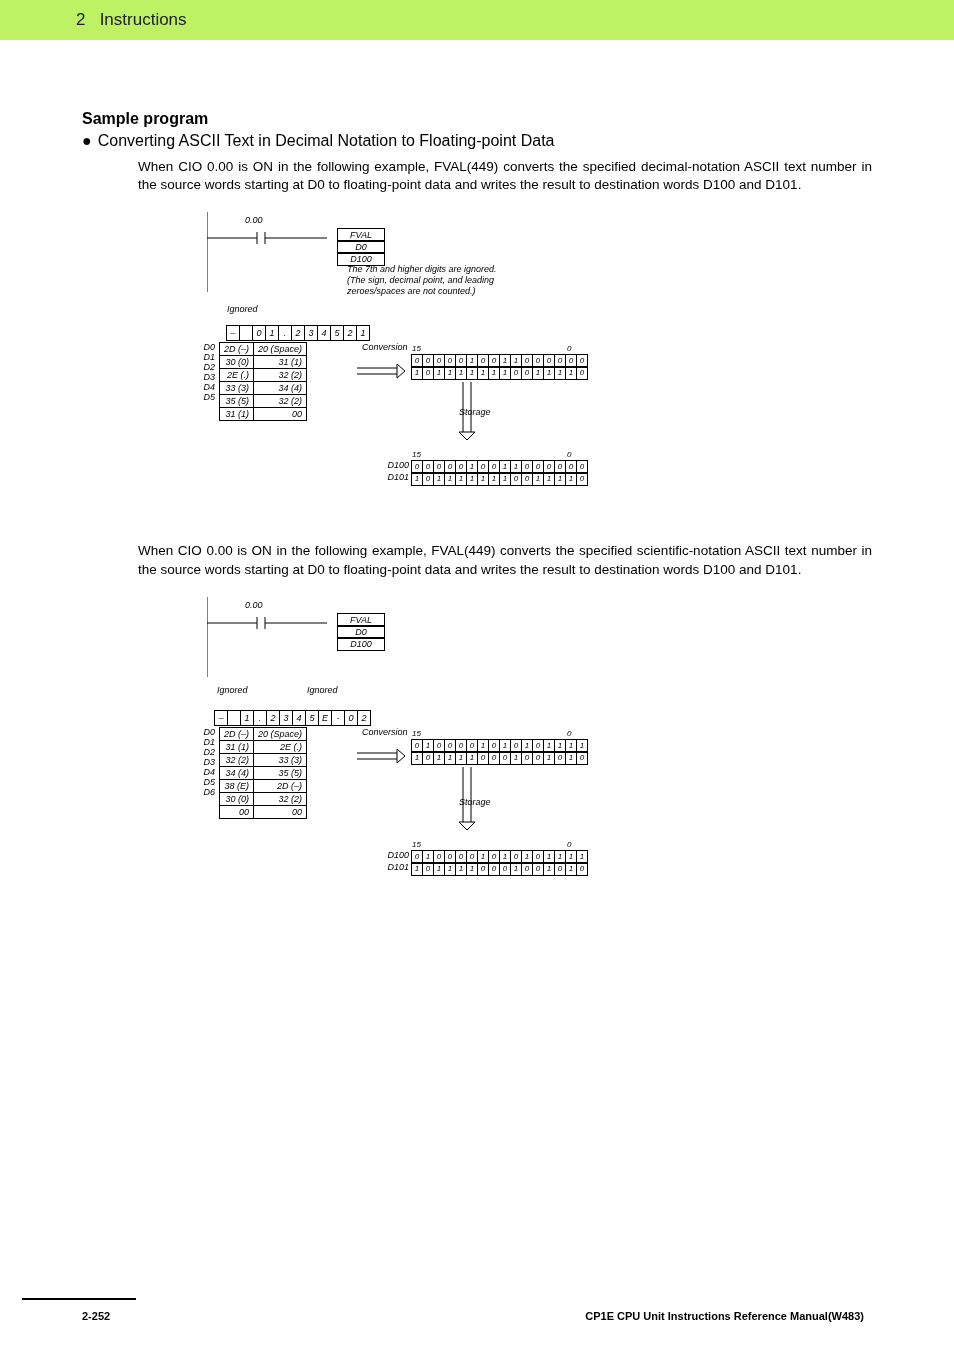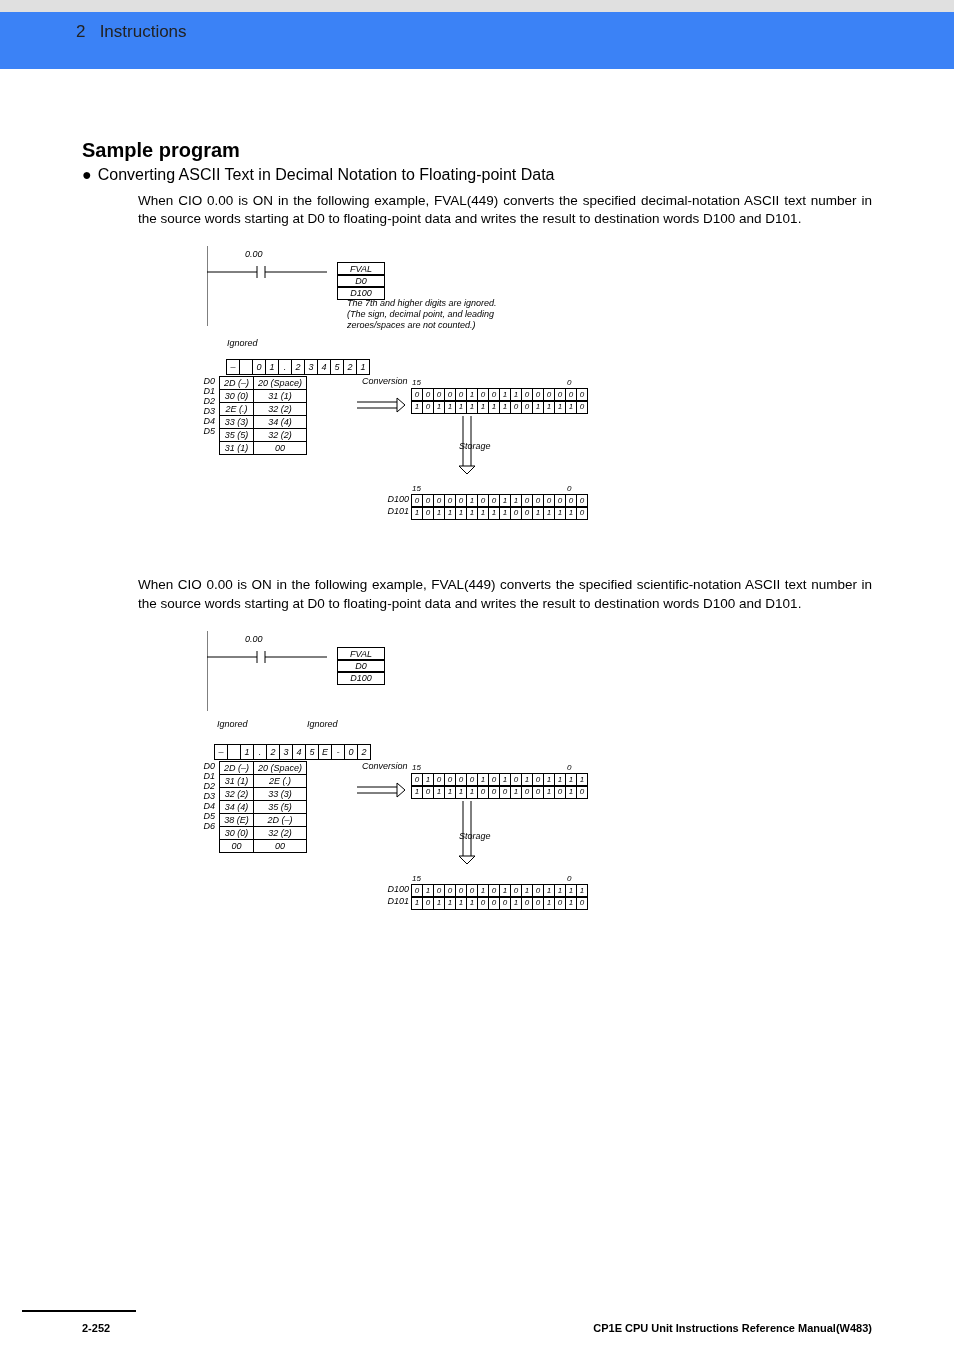--- a/index.html
+++ b/index.html
@@ -10,31 +10,30 @@
     width: 954px;
   }
   .page {
     background: #fff;
     width: 954px;
     min-height: 1350px;
     position: relative;
     box-sizing: border-box;
   }
   .header-bar {
-    background: #3b82f6;
-    padding: 10px 0 27px 76px;
+    background: #bef264;
+    padding: 10px 0 10px 76px;
     font-size: 17px;
     color: #222;
-    margin-top: 12px;
   }
   .content {
     padding: 70px 82px 0 82px;
   }
   h1.sample {
-    font-size: 20px;
+    font-size: 16px;
     margin: 0 0 4px 0;
     font-weight: bold;
   }
   .bullet-heading {
     font-size: 16px;
     font-weight: normal;
     margin: 0 0 8px 0;
   }
   .bullet-heading::before {
     content: "\25CF";
@@ -73,21 +72,21 @@
   }
   .dtable {
     border-collapse: collapse;
   }
   .dtable td {
     border: 1px solid #000;
     font-size: 9px;
     padding: 0 4px;
     height: 12px;
     line-height: 12px;
-    text-align: center;
+    text-align: right;
   }
   .charcells {
     display: flex;
   }
   .charcells span {
     border: 1px solid #000;
     width: 12px;
     height: 14px;
     font-size: 9px;
     line-height: 14px;
@@ -107,21 +106,21 @@
     margin-left: -1px;
   }
   .note {
     font-size: 9px;
     line-height: 1.2;
   }
   .footer {
     position: absolute;
     bottom: 28px;
     left: 82px;
-    right: 82px;
+    right: 90px;
     font-size: 11px;
   }
   .footer .pn { font-weight: bold; float: left; }
   .footer .man { font-weight: bold; float: right; text-align: center; }
   .footer-rule {
     position: absolute;
     bottom: 50px;
     left: 22px;
     width: 114px;
     height: 2px;

